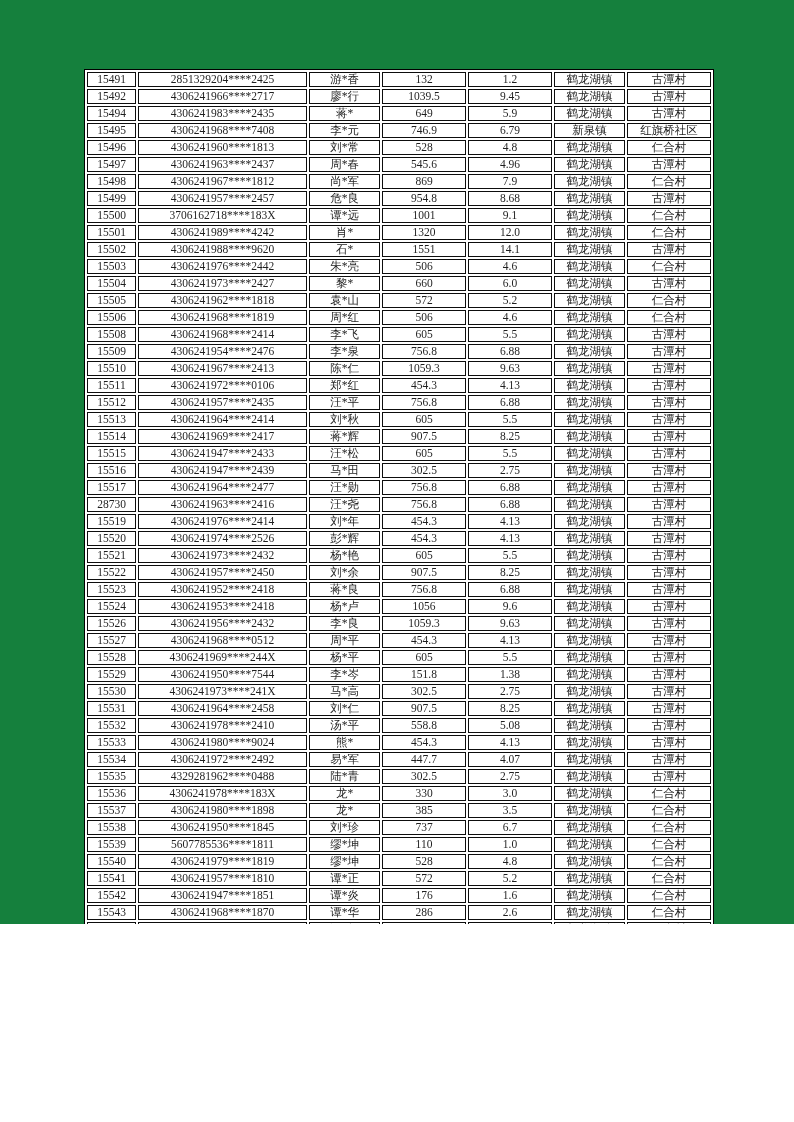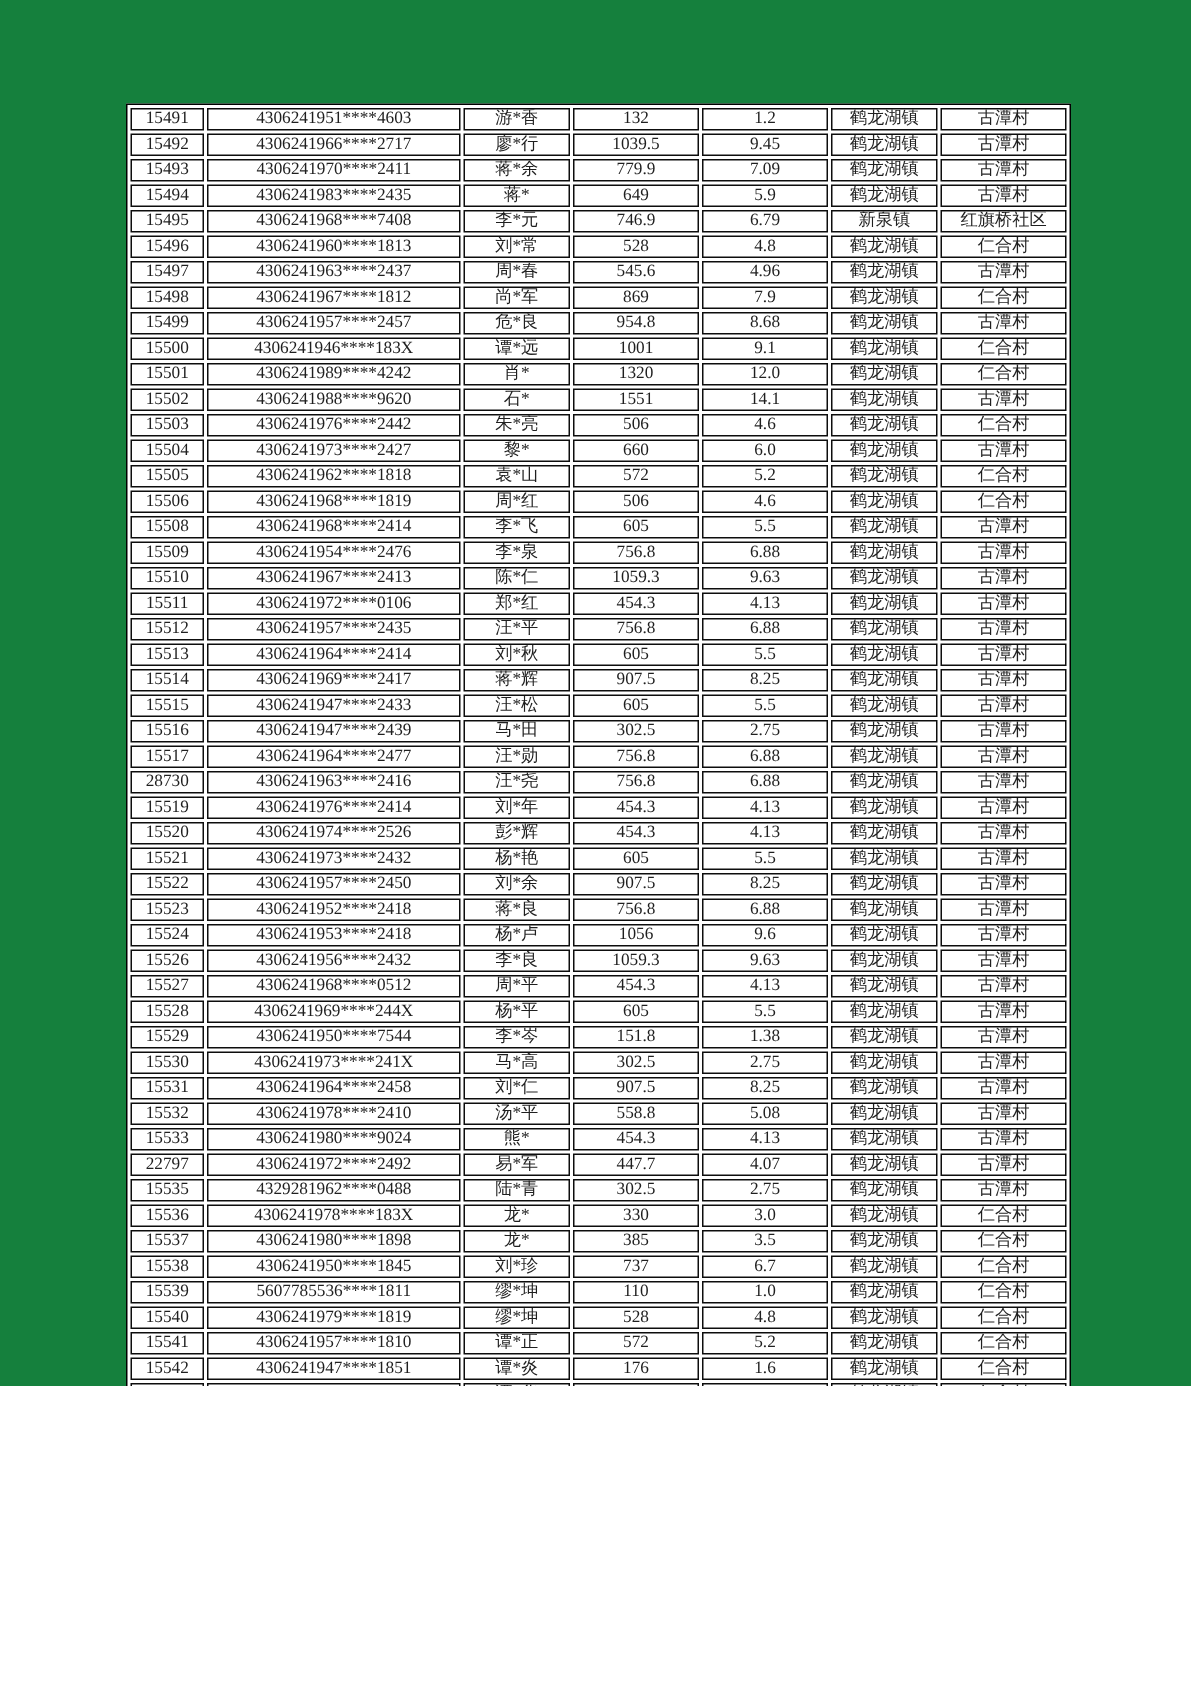--- a/index.html
+++ b/index.html
@@ -57,42 +57,33 @@
       <col class="c-id">
       <col class="c-name">
       <col class="c-amount">
       <col class="c-area">
       <col class="c-town">
       <col class="c-village">
     </colgroup>
     <tbody>
         <tr>
           <td>15491</td>
-          <td>4306241951****4603</td>
+          <td>2851329204****2425</td>
           <td>游*香</td>
           <td>132</td>
           <td>1.2</td>
           <td>鹤龙湖镇</td>
           <td>古潭村</td>
         </tr>
         <tr>
           <td>15492</td>
           <td>4306241966****2717</td>
           <td>廖*行</td>
           <td>1039.5</td>
           <td>9.45</td>
-          <td>鹤龙湖镇</td>
-          <td>古潭村</td>
-        </tr>
-        <tr>
-          <td>15493</td>
-          <td>4306241970****2411</td>
-          <td>蒋*余</td>
-          <td>779.9</td>
-          <td>7.09</td>
           <td>鹤龙湖镇</td>
           <td>古潭村</td>
         </tr>
         <tr>
           <td>15494</td>
           <td>4306241983****2435</td>
           <td>蒋*</td>
           <td>649</td>
           <td>5.9</td>
           <td>鹤龙湖镇</td>
@@ -138,21 +129,21 @@
           <td>15499</td>
           <td>4306241957****2457</td>
           <td>危*良</td>
           <td>954.8</td>
           <td>8.68</td>
           <td>鹤龙湖镇</td>
           <td>古潭村</td>
         </tr>
         <tr>
           <td>15500</td>
-          <td>4306241946****183X</td>
+          <td>3706162718****183X</td>
           <td>谭*远</td>
           <td>1001</td>
           <td>9.1</td>
           <td>鹤龙湖镇</td>
           <td>仁合村</td>
         </tr>
         <tr>
           <td>15501</td>
           <td>4306241989****4242</td>
           <td>肖*</td>
@@ -425,21 +416,21 @@
         <tr>
           <td>15533</td>
           <td>4306241980****9024</td>
           <td>熊*</td>
           <td>454.3</td>
           <td>4.13</td>
           <td>鹤龙湖镇</td>
           <td>古潭村</td>
         </tr>
         <tr>
-          <td>22797</td>
+          <td>15534</td>
           <td>4306241972****2492</td>
           <td>易*军</td>
           <td>447.7</td>
           <td>4.07</td>
           <td>鹤龙湖镇</td>
           <td>古潭村</td>
         </tr>
         <tr>
           <td>15535</td>
           <td>4329281962****0488</td>

